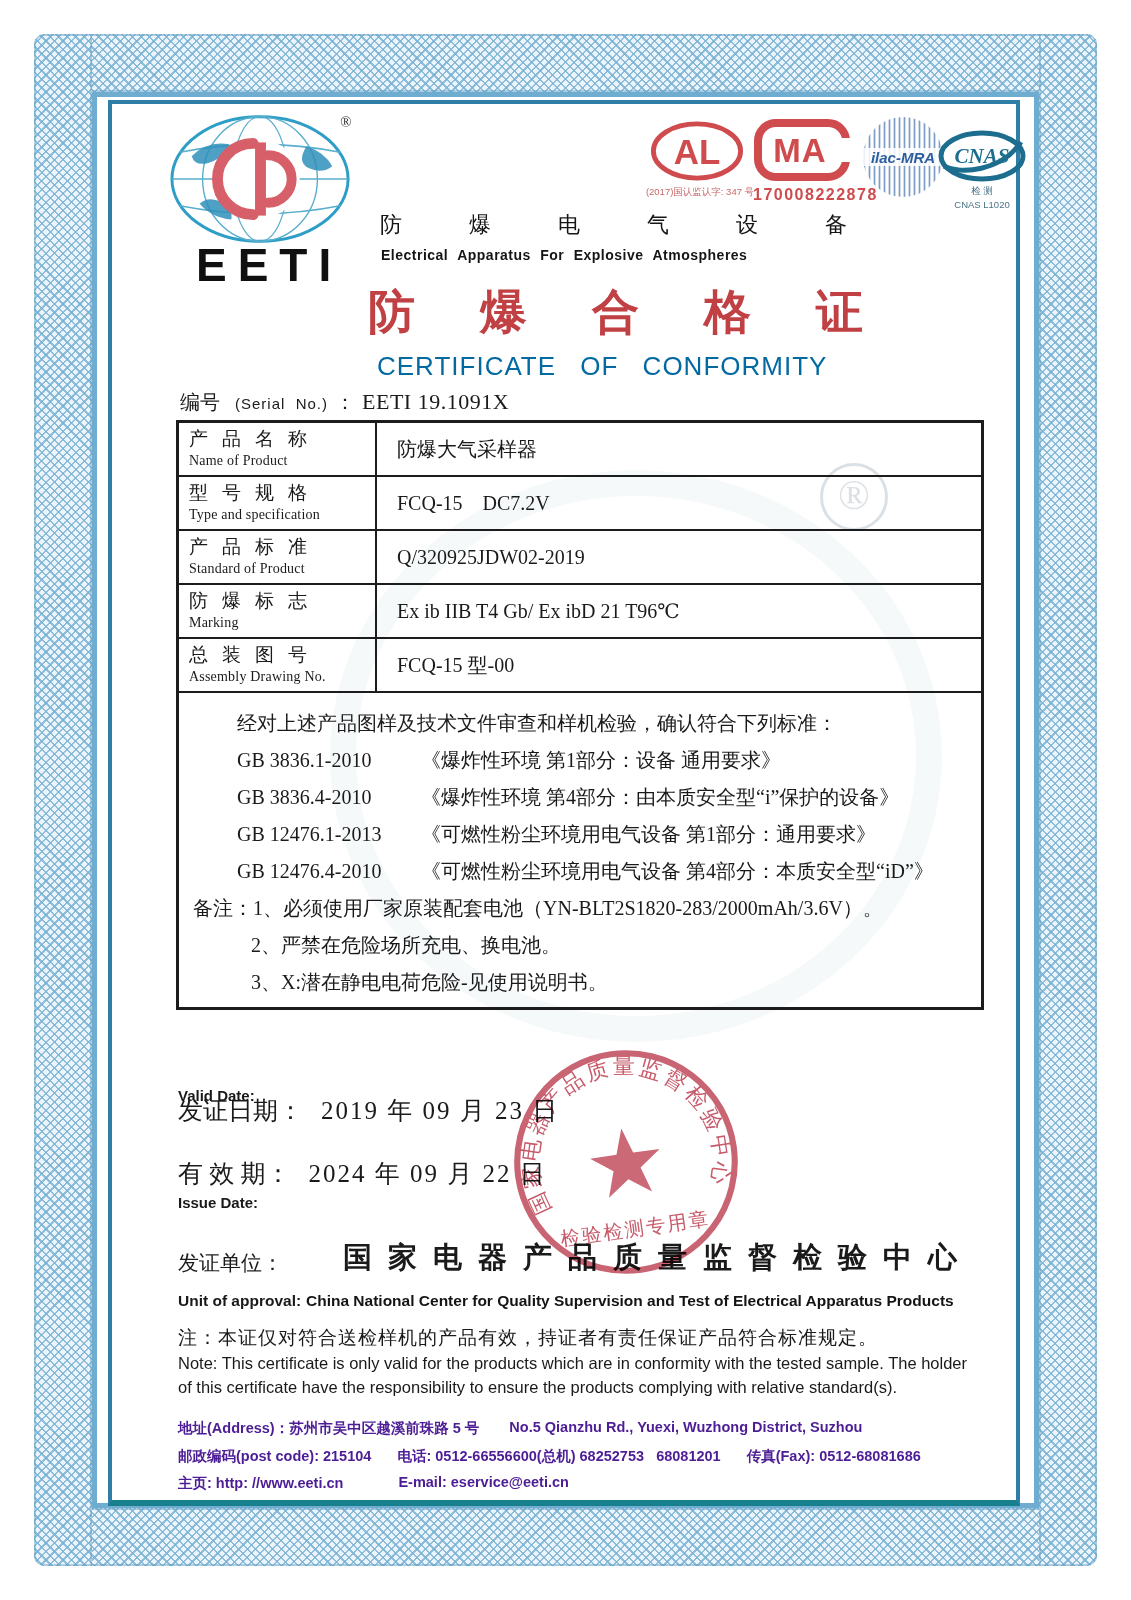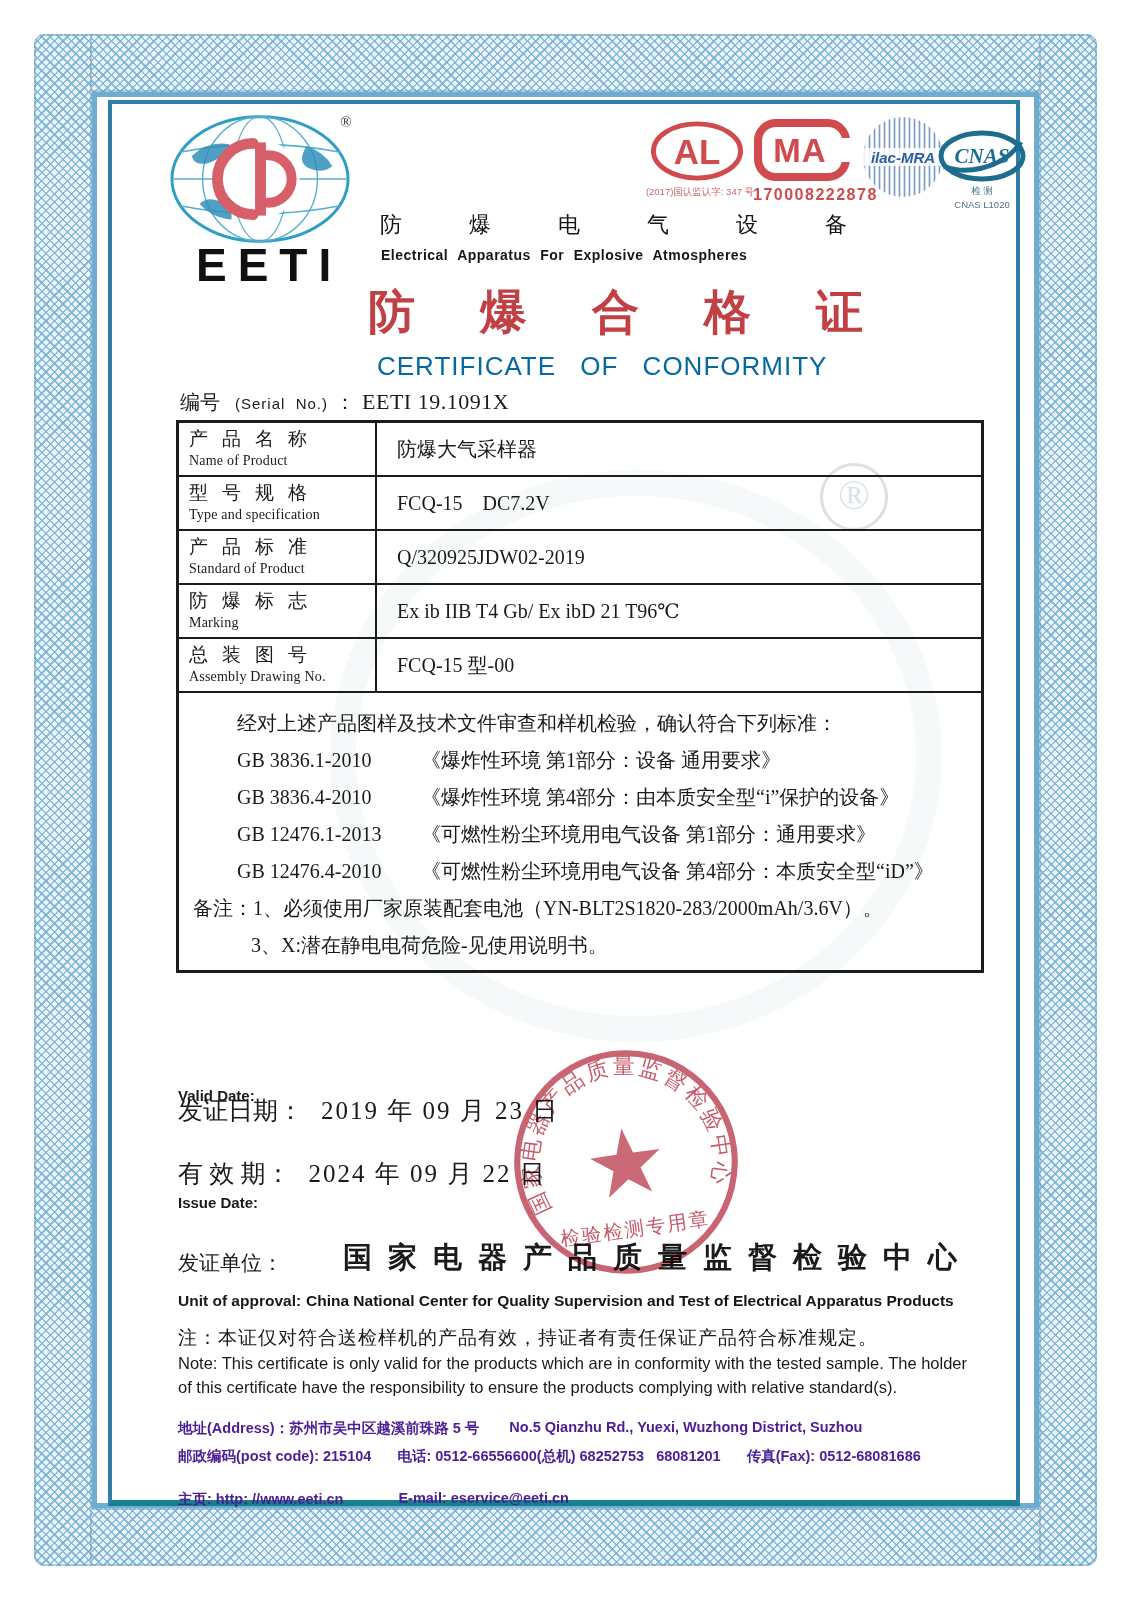--- a/index.html
+++ b/index.html
@@ -98,21 +98,21 @@
   .note-cn{position:absolute;left:178px;top:1325px;font-size:19px;letter-spacing:1px;}
   .note-en1{position:absolute;left:178px;top:1354px;font-family:"Liberation Sans",sans-serif;font-size:16.5px;}
   .note-en2{position:absolute;left:178px;top:1378px;font-family:"Liberation Sans",sans-serif;font-size:16.5px;}
 
   
   .fline{position:absolute;left:178px;display:flex;font-family:"Liberation Sans",sans-serif;
     font-weight:bold;font-size:14.5px;color:#4c1d95;}
   .fline span{white-space:pre;}
   .f1{top:1419px;gap:30px;}
   .f2{top:1447px;gap:26px;}
-  .f3{top:1474px;gap:55px;margin-top:16px;}
+  .f3{top:1474px;gap:55px;}
 </style>
 </head>
 <body>
 
 <div class="page">
 
   <div class="lace top"></div>
   <div class="lace bottom"></div>
   <div class="lace left"></div>
   <div class="lace right"></div>
@@ -240,20 +240,21 @@
         <span class="std-name">《可燃性粉尘环境用电气设备 第1部分：通用要求》</span>
       </div>
       <div class="std-item">
         <span class="std-code">GB 12476.4-2010</span>
         <span class="std-name">《可燃性粉尘环境用电气设备 第4部分：本质安全型“iD”》</span>
       </div>
       <div class="rmk-first">
         <span class="rmk-label">备注：</span>
         <span>1、必须使用厂家原装配套电池（YN-BLT2S1820-283/2000mAh/3.6V）。</span>
       </div>
+      <div class="rmk-indent">2、严禁在危险场所充电、换电池。</div>
       <div class="rmk-indent">3、X:潜在静电电荷危险-见使用说明书。</div>
     </div>
   </div>
 
   <div class="date-row" style="top:1094px;">
     <span class="lbl">发证日期：</span>
     <span class="val">2019 年 09 月 23 日</span>
   </div>
   <div class="date-en" style="top:1087px;">Valid Date:</div>
   <div class="date-row" style="top:1157px;">

